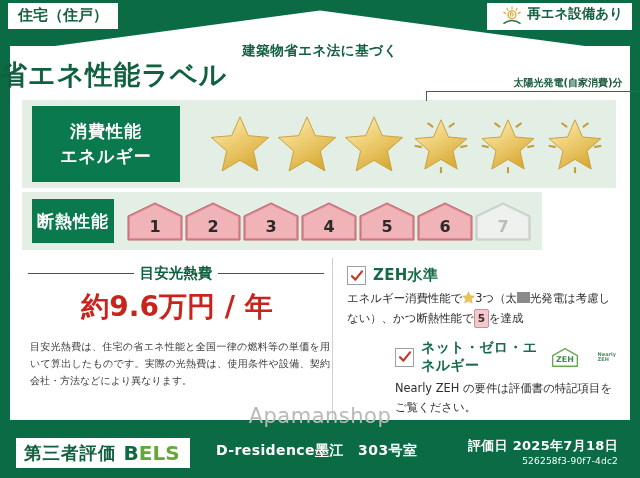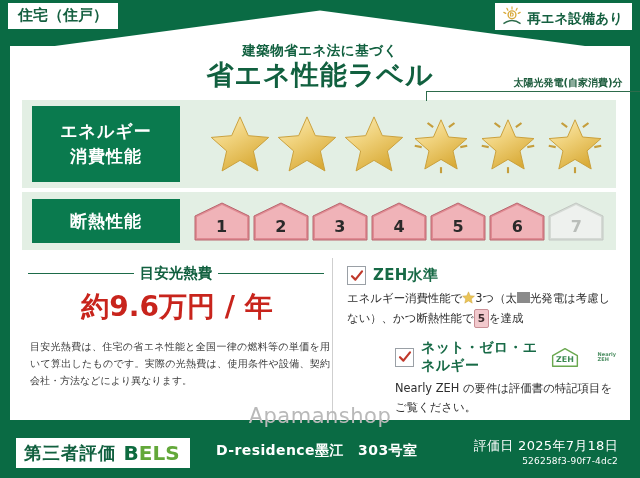--- a/index.html
+++ b/index.html
@@ -22,33 +22,33 @@
 
   
   .badge-left{
     position:absolute;left:8px;top:3px;background:#ffffff;
     padding:4px 10px 5px 10px;
     font-size:15px;font-weight:bold;color:#156040;letter-spacing:0px;
     line-height:1.1;
   }
   .badge-right{
     position:absolute;right:8px;top:3px;background:#ffffff;
-    padding:3px 9px 4px 6px;
+    padding:3px 9px 4px 14px;
     font-size:13.5px;font-weight:bold;color:#156040;
-    display:flex;align-items:flex-end;gap:4px;line-height:1.1;
+    display:flex;align-items:flex-start;gap:4px;line-height:1.1;
   }
   .sun-ico{width:22px;height:20px;flex:0 0 22px;}
 
   
   .subtitle{
     position:absolute;left:0;right:0;top:42px;text-align:center;
     font-size:13.5px;font-weight:bold;color:#11603f;letter-spacing:0.5px;
   }
   .title{
-    position:absolute;left:0;right:0;top:57px;text-align:center;
+    position:absolute;left:0;right:0;top:57px;text-align:left;
     font-size:27px;font-weight:bold;color:#11603f;letter-spacing:1px;
   }
 
   
   .panel{position:absolute;left:10px;top:96px;right:10px;bottom:58px;background:#ffffff;}
 
   
   .row-energy{
     position:absolute;left:12px;top:4px;width:594px;height:88px;
     background:#e3efe4;display:flex;align-items:center;
@@ -65,21 +65,21 @@
     position:absolute;left:238px;top:-30px;width:300px;text-align:center;
     font-size:10px;font-weight:bold;color:#1d5c3d;white-space:nowrap;
   }
   .solar-bracket{
     position:absolute;left:246px;top:-15px;width:286px;height:9px;
     border:1.4px solid #2d6b4b;border-bottom:none;
   }
 
   
   .row-insul{
-    position:absolute;left:12px;top:96px;width:594px;height:58px;
+    position:absolute;left:12px;top:96px;width:520px;height:58px;
     background:#e3efe4;display:flex;align-items:center;
   }
   .houses{flex:1;display:flex;align-items:center;justify-content:space-around;padding:0 10px 0 12px;}
   .house{
     position:relative;width:58px;height:42px;display:flex;align-items:flex-end;
     justify-content:center;
   }
   .house svg{position:absolute;left:0;top:0;}
   .house span{
     position:relative;z-index:2;font-size:16px;font-weight:bold;color:#2a2a2a;
@@ -137,21 +137,21 @@
     padding:3px 10px 3px 8px;display:flex;align-items:center;gap:7px;
   }
   .bels .jp{font-size:17.5px;font-weight:bold;color:#11603f;letter-spacing:1px;}
   .bels .en{font-size:20px;font-weight:bold;color:#63a83a;letter-spacing:0px;}
   .bels .en .dark{color:#0d6b3f;}
   .addr{
     position:absolute;left:216px;bottom:18px;color:#ffffff;
     font-size:14px;font-weight:bold;letter-spacing:0.4px;
   }
   .evalwrap{position:absolute;right:22px;bottom:12px;text-align:right;color:#fff;}
-  .evaldate{font-size:13px;font-weight:normal;letter-spacing:0.3px;margin-top:27px;}
+  .evaldate{font-size:13px;font-weight:bold;letter-spacing:0.3px;margin-top:27px;}
   .evalid{font-size:9px;letter-spacing:0.2px;margin-top:1px;}
 </style>
 </head>
 <body>
 
 <div class="screen">
 
   <div class="frame-top"></div>
   <div class="roof-white"></div>
   <div class="frame-left"></div>
@@ -180,22 +180,22 @@
     <span>再エネ設備あり</span>
   </div>
 
   <div class="subtitle">建築物省エネ法に基づく</div>
   <div class="title">省エネ性能ラベル</div>
 
   <div class="panel">
 
     <div class="row-energy">
       <div class="lbl-green">
+        <span>消費性能</span>
         <span>エネルギー</span>
-        <span>消費性能</span>
       </div>
       <div class="stars">
         <div class="solar-note">太陽光発電(自家消費)分</div>
         <div class="solar-bracket"></div>
         <div class="star-wrap">
           <svg viewBox="0 0 64 64" width="62" height="62">
             <defs>
                 <linearGradient id="sg" x1="0" y1="0" x2="0.6" y2="1">
               <stop offset="0%" stop-color="#fbefc0"></stop>
                   <stop offset="45%" stop-color="#f0d27c"></stop>

